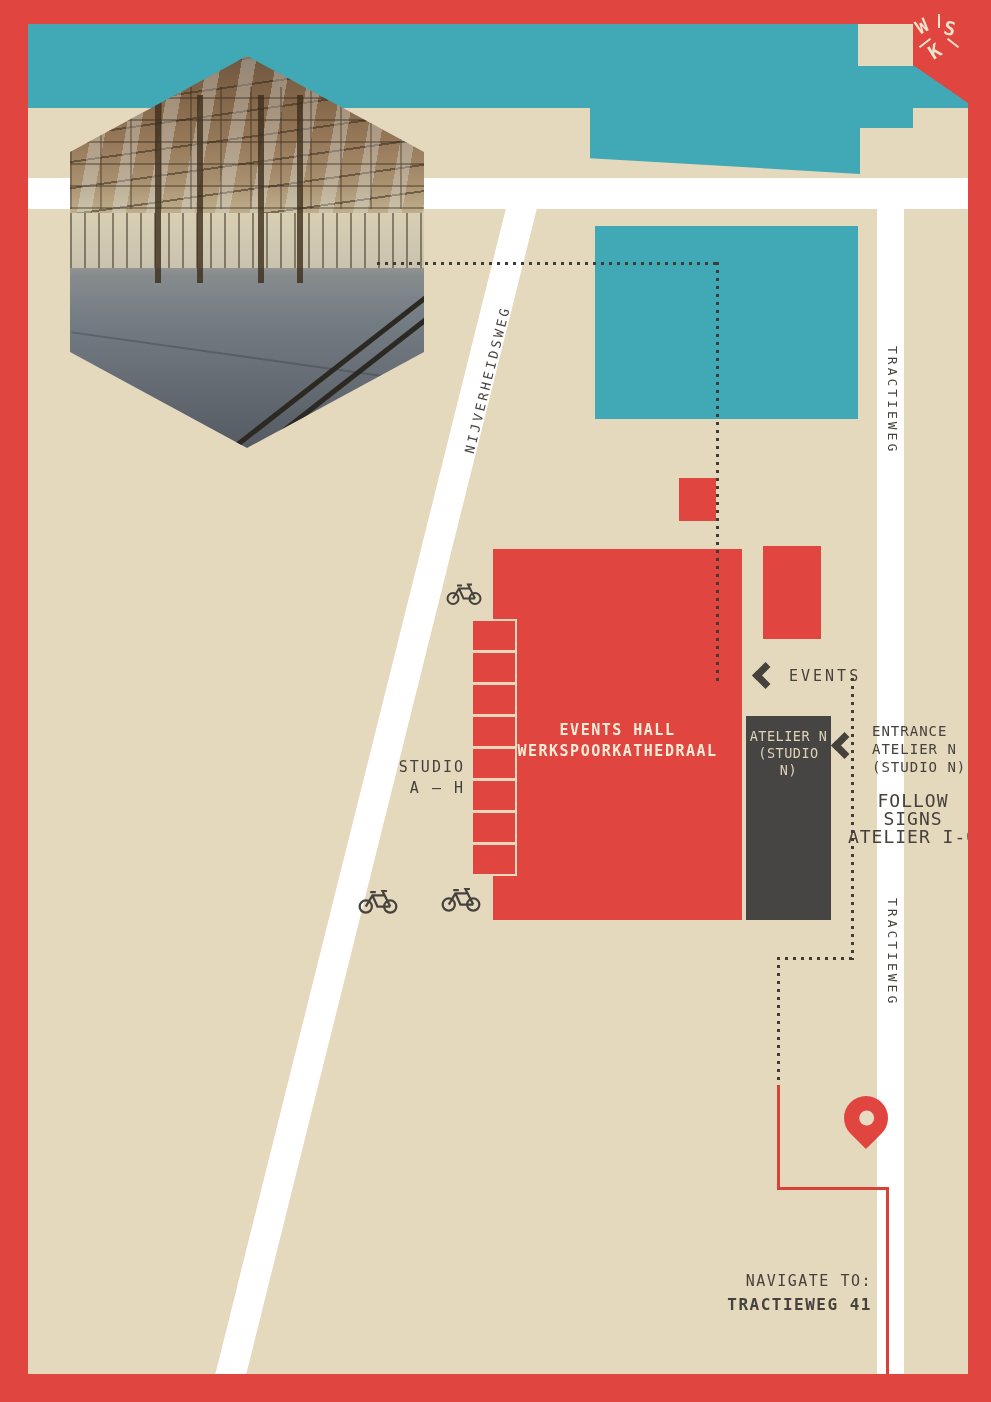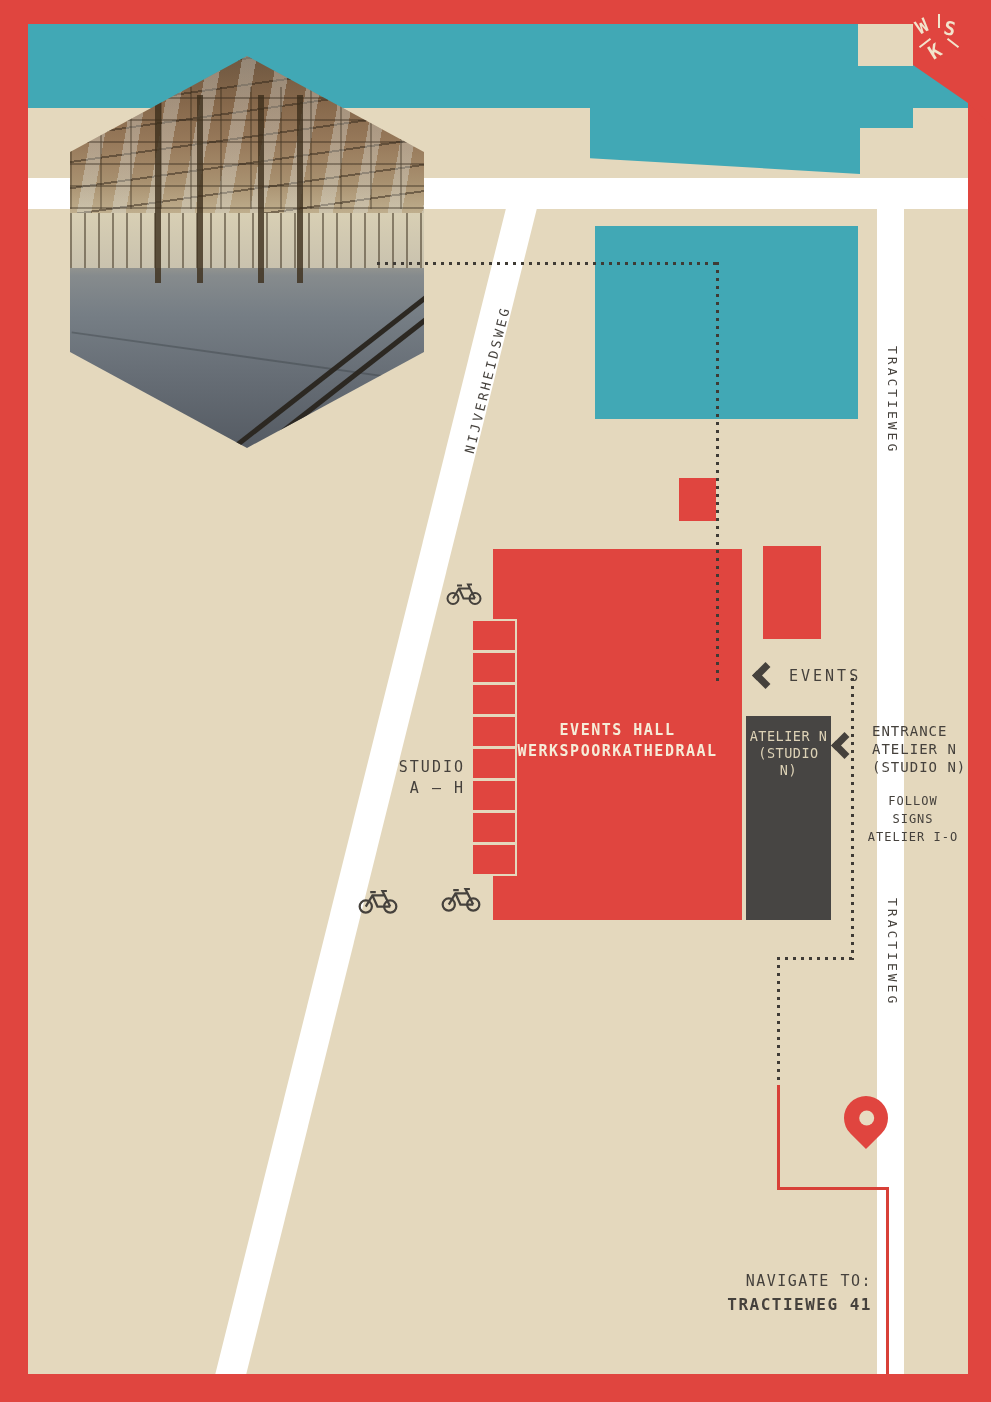--- a/index.html
+++ b/index.html
@@ -70,21 +70,21 @@
   .atelier-label{left:746px;top:728px;width:85px;z-index:10;text-align:center;
     color:#ddd2b6;font-size:13.5px;letter-spacing:.5px;line-height:17px;}
 
   
   .chev{width:12px;height:12px;border:solid #45413c;border-width:0 7px 7px 0;transform:rotate(135deg);}
   .events-row{left:756px;top:666px;z-index:10;display:flex;align-items:center;gap:14px;
     font-size:15px;letter-spacing:3px;}
   .chev-atelier{left:835px;top:736px;z-index:10;}
   .entrance{left:872px;top:722px;z-index:10;font-size:14px;letter-spacing:1px;line-height:18px;}
   .follow{left:846px;top:792px;width:134px;z-index:10;text-align:center;
-    font-size:12px;letter-spacing:1px;line-height:18px;}
+    font-size:18px;letter-spacing:1px;line-height:18px;}
   .studio-range{left:360px;top:744px;width:105px;z-index:10;text-align:right;
     font-size:15px;letter-spacing:2px;line-height:21px;margin-top:13px;}
   .navigate{left:572px;top:1270px;width:300px;z-index:10;text-align:right;
     font-size:15px;letter-spacing:1.5px;line-height:23px;}
   .navigate .bold{font-size:16px;font-weight:bold;}
 
   
   .dot-h{height:3px;z-index:7;background:repeating-linear-gradient(to right,#3f3b35 0 3px,rgba(0,0,0,0) 3px 8px);}
   .dot-v{width:3px;z-index:7;background:repeating-linear-gradient(to bottom,#3f3b35 0 3px,rgba(0,0,0,0) 3px 8px);}
   .route{background:#d84038;z-index:8;}

